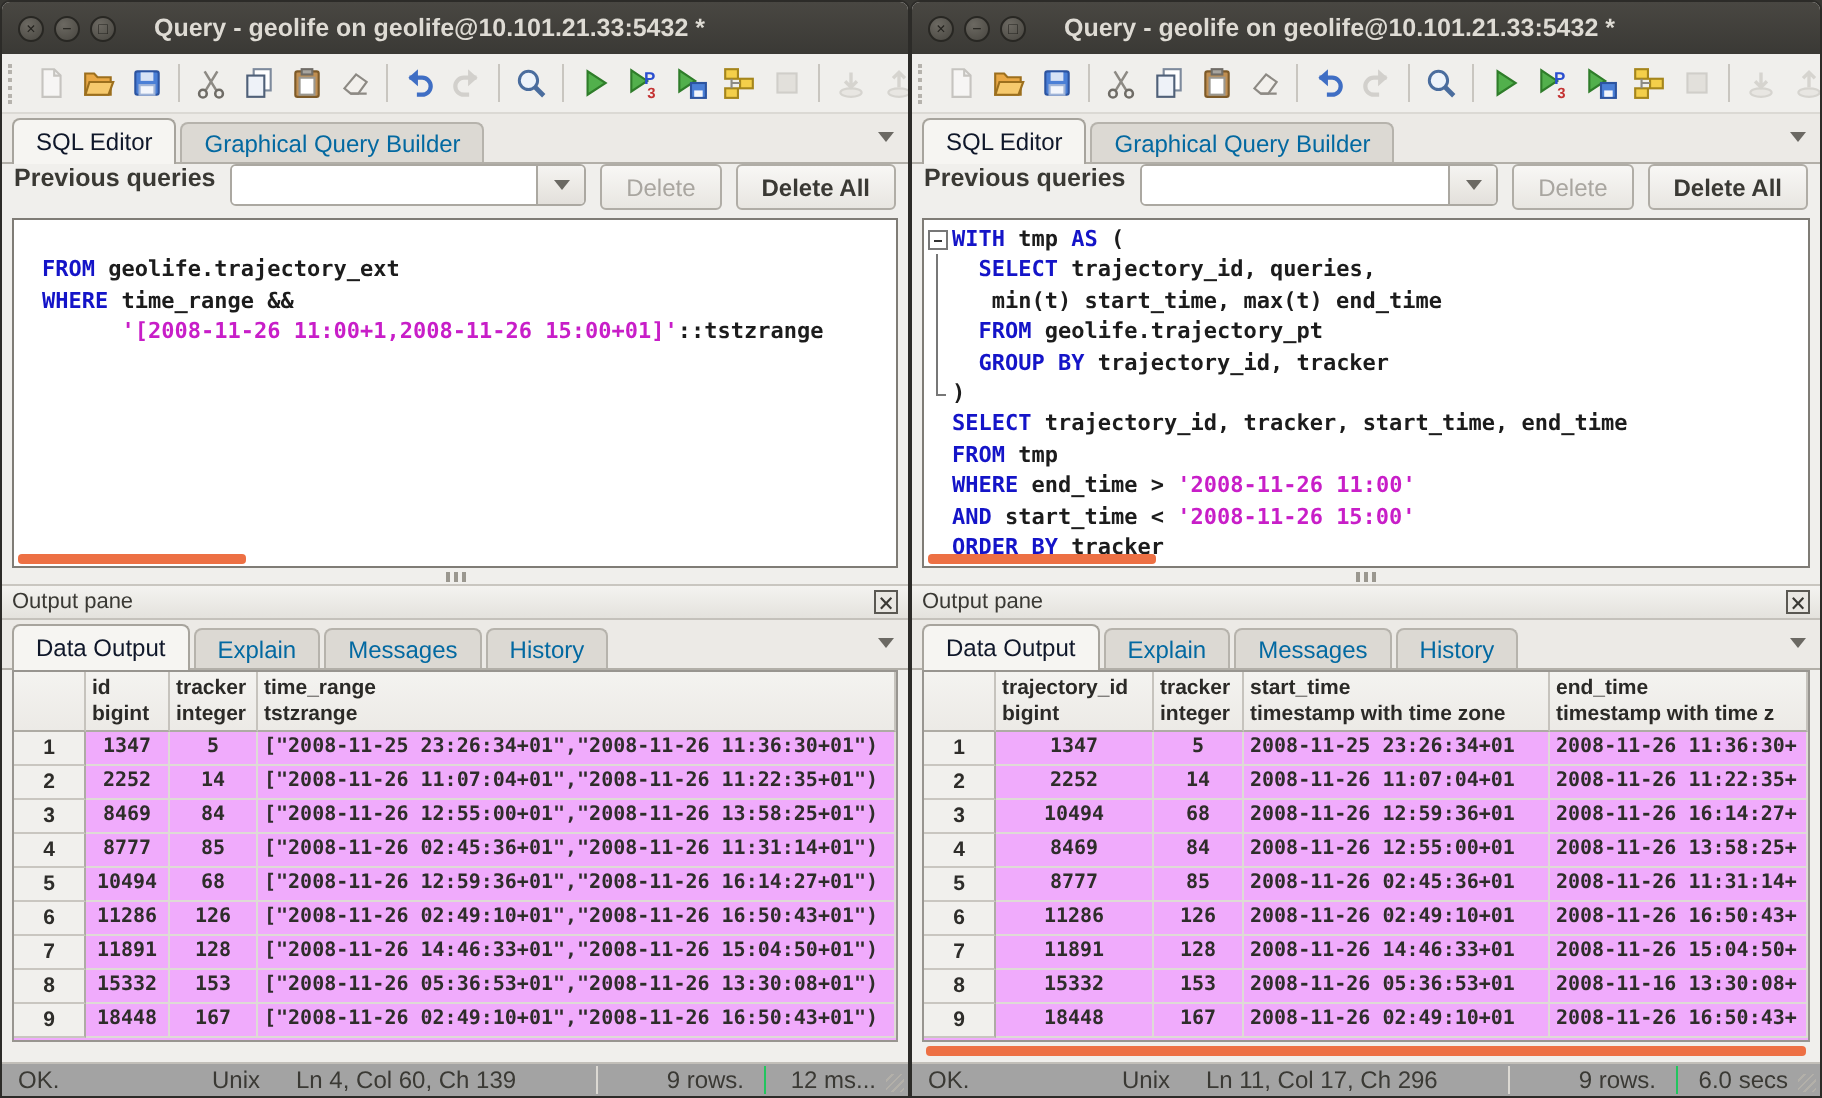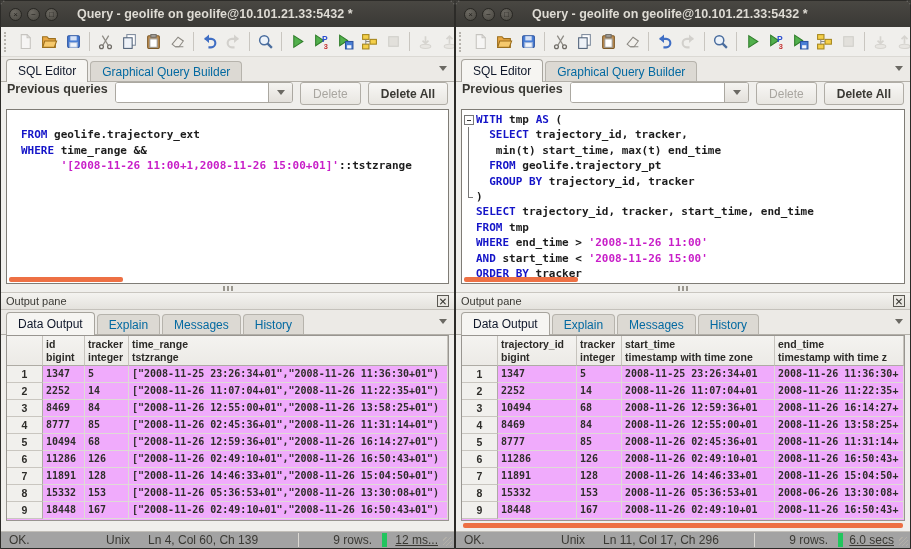--- a/index.html
+++ b/index.html
@@ -65,33 +65,33 @@
   .outtabs{height:25px;}
 
   
   .gridwrap{height:186px;flex:none;margin:0 5px;border:1px solid #989590;background:#f0abfc;overflow:hidden;display:flex;flex-direction:column;}
   .ghrow{display:flex;flex:none;}
   .gh{height:30px;flex:none;padding:2px 3px 0;background:linear-gradient(#f4f3f0,#eceae6);border-right:1px solid #c6c3bd;border-bottom:1px solid #aeaba4;overflow:hidden;}
   .ghnum{width:36px;}
   .ghname,.ghtype{font-size:10.5px;font-weight:bold;line-height:13px;color:#2b2a27;white-space:nowrap;}
   .grow{display:flex;flex:none;height:17px;}
   .gc{height:17px;line-height:16px;padding:0 3px;border-right:1px solid #dedbd5;border-bottom:1px solid #dedbd5;overflow:hidden;white-space:pre;font-family:"DejaVu Sans Mono",monospace;font-size:10px;font-weight:bold;color:#2e2d2a;flex:none;}
-  .gc.ar{text-align:left;}
+  .gc.ar{text-align:center;}
   .gc.num{width:36px;background:#f1f0ed;border-right:1px solid #aeaba4;border-bottom:1px solid #c9c6c0;font-family:"Liberation Sans",sans-serif;font-size:10.5px;text-align:center;}
 
   .hstrip{height:8px;flex:none;margin:1px 5px;position:relative;}
   .grid-hscroll{position:absolute;top:1px;left:2px;right:2px;height:5px;background:var(--orange,#ed7044);border-radius:2px;}
 
   
   .statusbar{height:17px;flex:none;border-top:1px solid #c2bfb9;display:flex;align-items:center;font-size:12px;color:#3a3934;background:#a3a3a3;}
   .sb-msg{width:105px;padding-left:8px;flex:none;}
   .sb-eol{width:42px;flex:none;}
   .sb-pos{flex:1;white-space:nowrap;overflow:hidden;}
   .sb-rows{width:84px;flex:none;text-align:right;padding-right:10px;border-left:1px solid #dcd9d3;}
-  .sb-time{width:72px;flex:none;text-align:right;padding-right:16px;border-left:5px solid #22c55e;text-decoration:underline;}
+  .sb-time{width:72px;flex:none;text-align:right;padding-right:16px;border-left:1px solid #22c55e;}
   .sb-grip{position:absolute;right:2px;bottom:2px;width:9px;height:9px;background:repeating-linear-gradient(135deg,transparent 0 2px,#b3b0a9 2px 3px);}
 </style>
 </head>
 <body>
 
 <div class="screen">
 
   <div class="window win-left">
     <div class="titlebar">
       <button class="winbtn">×</button>
@@ -488,21 +488,21 @@
       <button class="btn disabled">Delete</button>
       <button class="btn">Delete All</button>
     </div>
     <div class="editor">
         <div class="sql-line">
           <span class="fold start"></span>
           <span class="code"><span class="k">WITH</span><span> tmp </span><span class="k">AS</span><span> (</span></span>
         </div>
         <div class="sql-line">
           <span class="fold line"></span>
-          <span class="code"><span>  </span><span class="k">SELECT</span><span> trajectory_id, tracker,</span></span>
+          <span class="code"><span>  </span><span class="k">SELECT</span><span> trajectory_id, queries,</span></span>
         </div>
         <div class="sql-line">
           <span class="fold line"></span>
           <span class="code"><span>   min(t) start_time, max(t) end_time</span></span>
         </div>
         <div class="sql-line">
           <span class="fold line"></span>
           <span class="code"><span>  </span><span class="k">FROM</span><span> geolife.trajectory_pt</span></span>
         </div>
         <div class="sql-line">
@@ -618,21 +618,21 @@
           <div class="gc ar" style="width: 79px;">11891</div>
           <div class="gc ar" style="width: 45px;">128</div>
           <div class="gc" style="width: 153px;">2008-11-26 14:46:33+01</div>
           <div class="gc" style="flex: 1 1 0%;">2008-11-26 15:04:50+</div>
         </div>
         <div class="grow">
           <div class="gc num">8</div>
           <div class="gc ar" style="width: 79px;">15332</div>
           <div class="gc ar" style="width: 45px;">153</div>
           <div class="gc" style="width: 153px;">2008-11-26 05:36:53+01</div>
-          <div class="gc" style="flex: 1 1 0%;">2008-06-26 13:30:08+</div>
+          <div class="gc" style="flex: 1 1 0%;">2008-11-16 13:30:08+</div>
         </div>
         <div class="grow">
           <div class="gc num">9</div>
           <div class="gc ar" style="width: 79px;">18448</div>
           <div class="gc ar" style="width: 45px;">167</div>
           <div class="gc" style="width: 153px;">2008-11-26 02:49:10+01</div>
           <div class="gc" style="flex: 1 1 0%;">2008-11-26 16:50:43+</div>
         </div>
       </div>
     <div class="hstrip">

